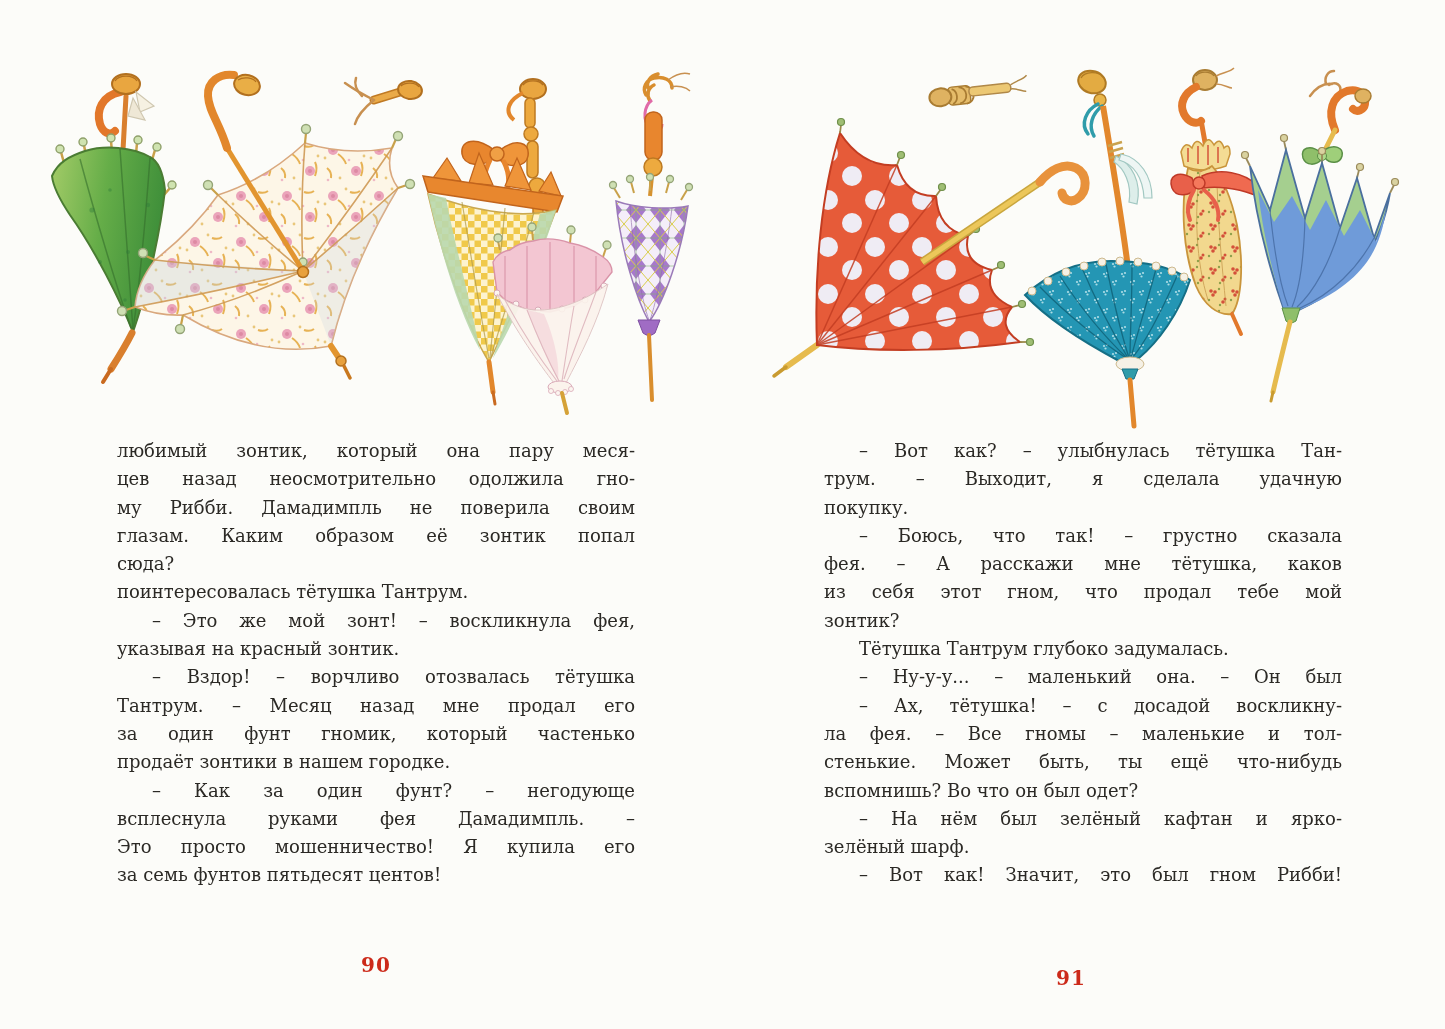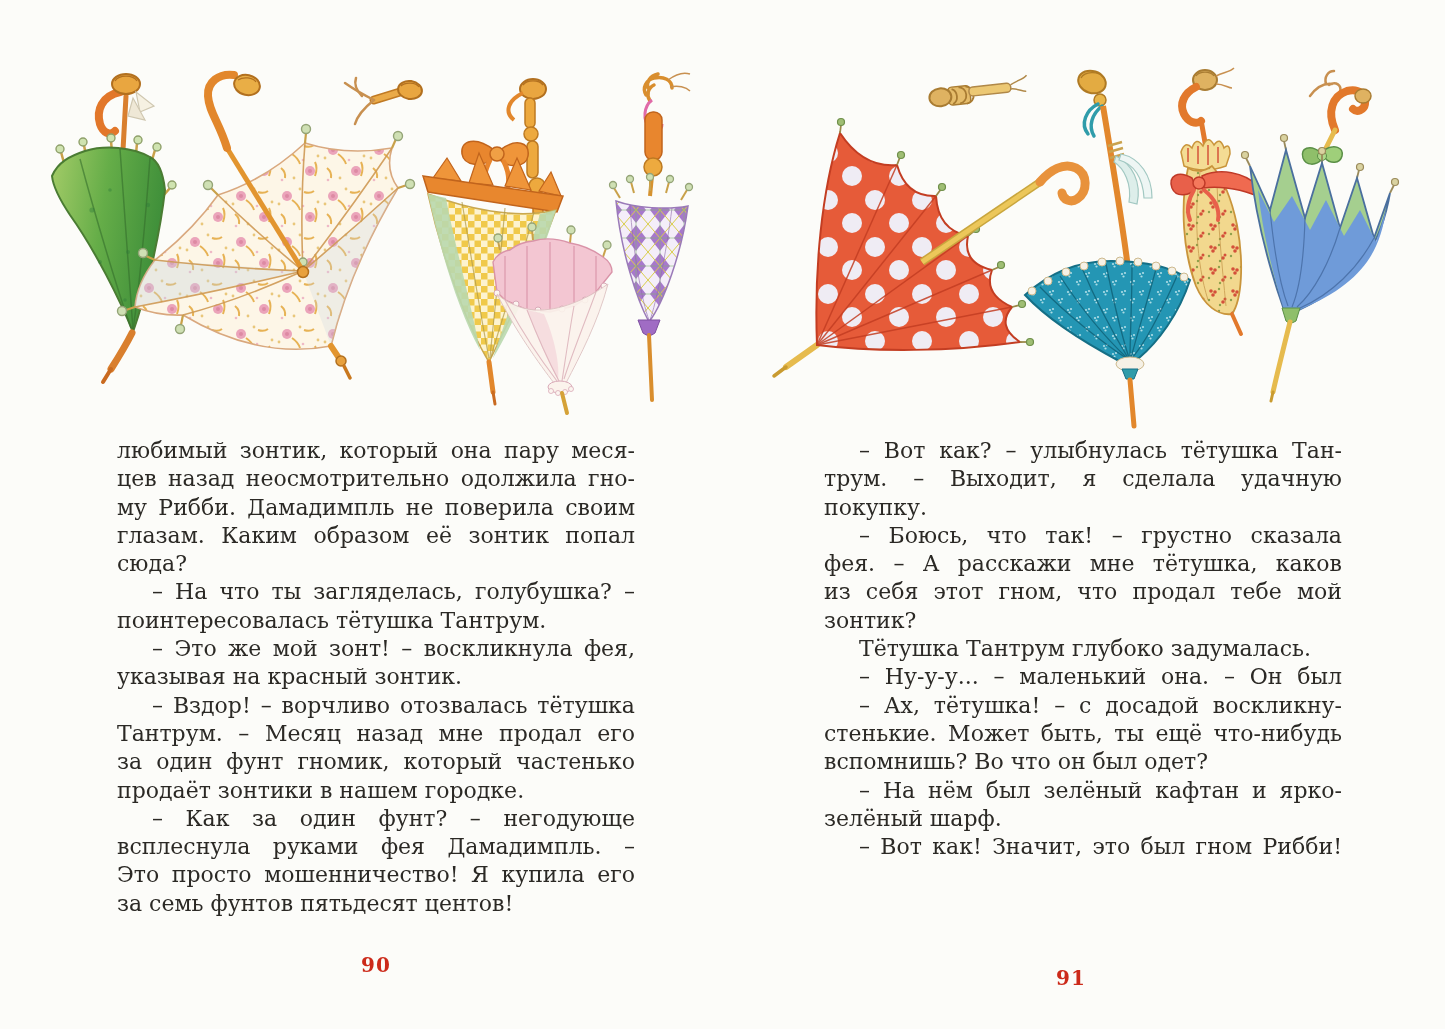--- a/index.html
+++ b/index.html
@@ -7,21 +7,21 @@
     position:relative;width:1445px;height:1029px;margin:0 auto;
     background:#fcfcf9;overflow:hidden;
     font-family:"DejaVu Serif","Liberation Serif",serif;
   }
   .page{position:absolute;top:0;width:722px;height:1029px;}
   .page.left{left:0;}
   .page.right{left:722px;}
   .illus{position:absolute;top:0;left:0;display:block;}
   .textblock{
     position:absolute;top:437px;left:117px;width:518px;
-    color:#2b2925;font-size:22px;line-height:28.3px;
+    color:#2b2925;font-size:18px;line-height:28.3px;
   }
   .page.right .textblock{left:90px;margin-left:12px;}
   .ln{text-align:justify;}
   .ln.jl{text-align-last:justify;}
   .ln.ind{text-indent:35px;}
   .pagenum{
     position:absolute;top:953px;left:117px;width:518px;text-align:center;
     color:#cc2a1a;font-size:20px;font-weight:bold;letter-spacing:1px;
   }
   .page.right .pagenum{left:90px;margin-top:13px;}
@@ -291,21 +291,20 @@
         <path d="M649,335 L652,400" stroke="#d98e2e" stroke-width="4" stroke-linecap="round"></path>
       </g>
     </svg>
 
     <div class="textblock">
       <div class="ln jl">любимый зонтик, который она пару меся-</div>
       <div class="ln jl">цев назад неосмотрительно одолжила гно-</div>
       <div class="ln jl">му Рибби. Дамадимпль не поверила своим</div>
       <div class="ln jl">глазам. Каким образом её зонтик попал</div>
       <div class="ln">сюда?</div>
-      <div class="ln jl ind">– На что ты загляделась, голубушка? –</div>
       <div class="ln">поинтересовалась тётушка Тантрум.</div>
       <div class="ln jl ind">– Это же мой зонт! – воскликнула фея,</div>
       <div class="ln">указывая на красный зонтик.</div>
       <div class="ln jl ind">– Вздор! – ворчливо отозвалась тётушка</div>
       <div class="ln jl">Тантрум. – Месяц назад мне продал его</div>
       <div class="ln jl">за один фунт гномик, который частенько</div>
       <div class="ln">продаёт зонтики в нашем городке.</div>
       <div class="ln jl ind">– Как за один фунт? – негодующе</div>
       <div class="ln jl">всплеснула руками фея Дамадимпль. –</div>
       <div class="ln jl">Это просто мошенничество! Я купила его</div>
@@ -495,20 +494,21 @@
       <div class="ln jl ind">– Вот как? – улыбнулась тётушка Тан-</div>
       <div class="ln jl">трум. – Выходит, я сделала удачную</div>
       <div class="ln">покупку.</div>
       <div class="ln jl ind">– Боюсь, что так! – грустно сказала</div>
       <div class="ln jl">фея. – А расскажи мне тётушка, каков</div>
       <div class="ln jl">из себя этот гном, что продал тебе мой</div>
       <div class="ln">зонтик?</div>
       <div class="ln ind">Тётушка Тантрум глубоко задумалась.</div>
       <div class="ln jl ind">– Ну-у-у... – маленький она. – Он был</div>
       <div class="ln jl ind">– Ах, тётушка! – с досадой воскликну-</div>
+      <div class="ln jl">ла фея. – Все гномы – маленькие и тол-</div>
       <div class="ln jl">стенькие. Может быть, ты ещё что-нибудь</div>
       <div class="ln">вспомнишь? Во что он был одет?</div>
       <div class="ln jl ind">– На нём был зелёный кафтан и ярко-</div>
       <div class="ln">зелёный шарф.</div>
       <div class="ln jl ind">– Вот как! Значит, это был гном Рибби!</div>
     </div>
 
     <div class="pagenum">91</div>
   </div>
 </div>

